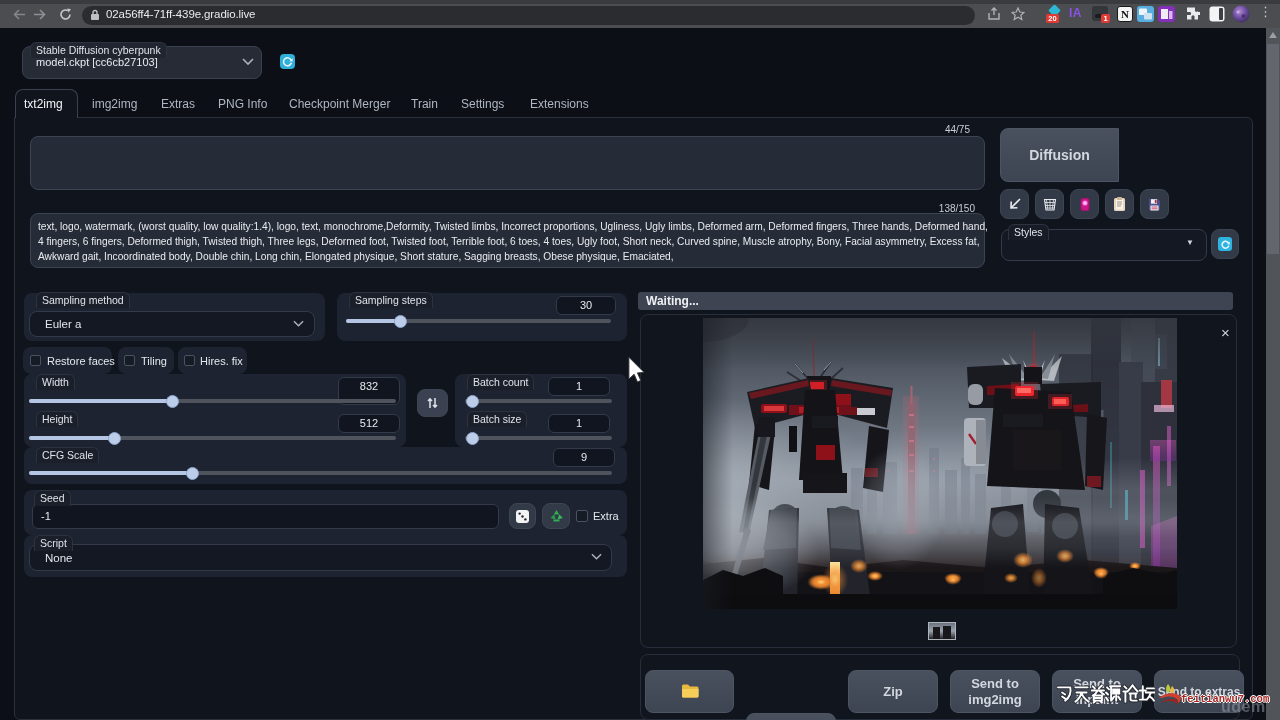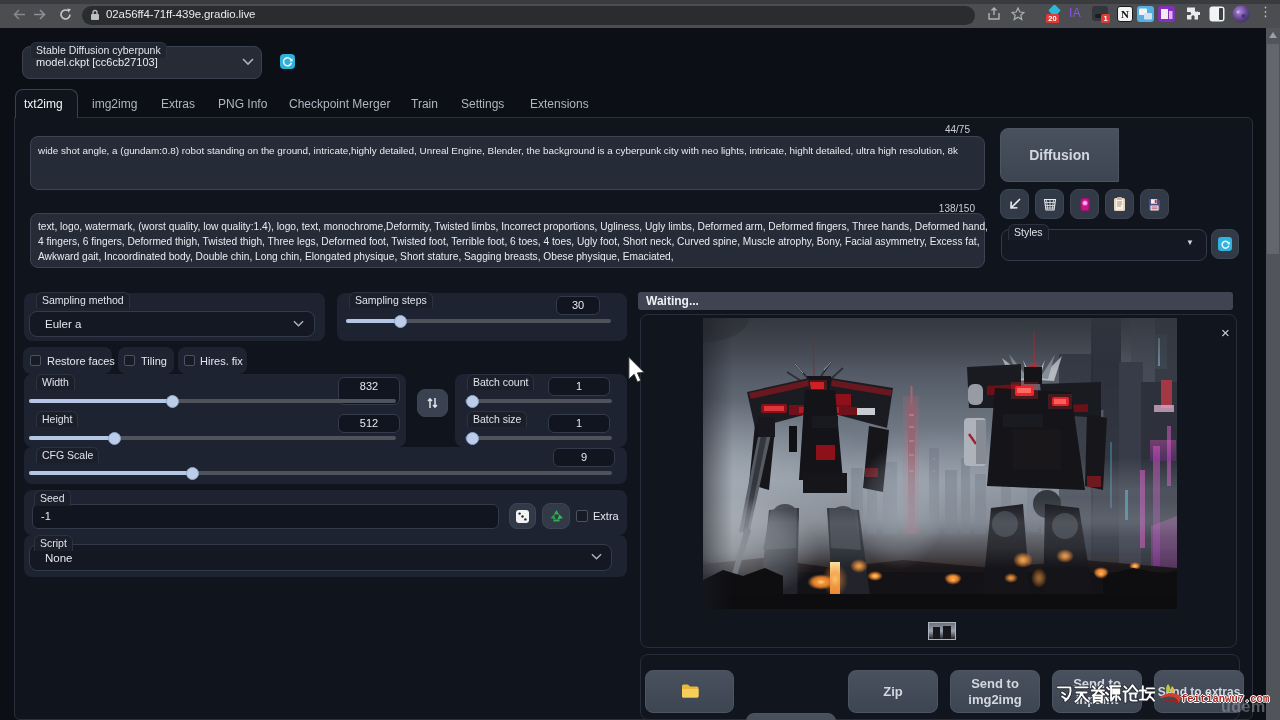--- a/index.html
+++ b/index.html
@@ -53,21 +53,20 @@
     <span class="abs" style="left:161px;color:#aeb6c2;font-size:12px;">Extras</span>
     <span class="abs" style="left:218px;color:#aeb6c2;font-size:12px;">PNG Info</span>
     <span class="abs" style="left:289px;color:#aeb6c2;font-size:12px;">Checkpoint Merger</span>
     <span class="abs" style="left:411px;color:#aeb6c2;font-size:12px;">Train</span>
     <span class="abs" style="left:461px;color:#aeb6c2;font-size:12px;">Settings</span>
     <span class="abs" style="left:530px;color:#aeb6c2;font-size:12px;text-align:center;">Extensions</span>
   </div>
 
   <div class="abs" style="left:930px;top:124px;width:40px;text-align:right;font-size:10px;color:#c9ced6;">44/75</div>
   <div class="abs" style="left:30px;top:136px;width:955px;height:54px;background:#252b37;border:1px solid #3c4352;border-radius:8px;"></div>
-  <div class="abs" style="left:38px;top:143px;width:942px;font-size:9.9px;line-height:15px;color:#e9ebef;">wide shot angle, a (gundam:0.8) robot standing on the ground, intricate,highly detailed, Unreal Engine, Blender, the background is a cyberpunk city with neo lights, intricate, highlt detailed, ultra high resolution, 8k</div>
 
   <div class="abs" style="left:930px;top:203px;width:45px;text-align:right;font-size:10px;color:#c9ced6;">138/150</div>
   <div class="abs" style="left:30px;top:213px;width:955px;height:55px;background:#252b37;border:1px solid #3c4352;border-radius:8px;"></div>
   <div class="abs" style="left:38px;top:219px;width:952px;font-size:10.2px;line-height:15px;color:#e9ebef;">text, logo, watermark, (worst quality, low quality:1.4), logo, text, monochrome,Deformity, Twisted limbs, Incorrect proportions, Ugliness, Ugly limbs, Deformed arm, Deformed fingers, Three hands, Deformed hand, 4 fingers, 6 fingers, Deformed thigh, Twisted thigh, Three legs, Deformed foot, Twisted foot, Terrible foot, 6 toes, 4 toes, Ugly foot, Short neck, Curved spine, Muscle atrophy, Bony, Facial asymmetry, Excess fat, Awkward gait, Incoordinated body, Double chin, Long chin, Elongated physique, Short stature, Sagging breasts, Obese physique, Emaciated,</div>
 
   <div class="btn" style="left:1000px;top:128px;width:119px;height:54px;border-radius:8px 0 0 8px;font-size:14px;">Diffusion</div>
 
   <div id="iconrow">
     <div class="iconbtn" style="left:1000px;top:189px;">
       <svg width="14" height="14" viewBox="0 0 14 14">
@@ -124,21 +123,21 @@
     <div class="block" style="left:24px;top:293px;width:301px;height:48px;"></div>
     <div class="chip" style="left:36px;top:292px;">Sampling method</div>
     <div class="ddown" style="left:29px;top:311px;width:286px;height:26px;"></div>
     <div class="abs" style="left:45px;top:318px;font-size:11.5px;color:#e2e6ec;">Euler a</div>
     <svg class="abs" style="left:293px;top:320px;" width="11" height="8" viewBox="0 0 12 8">
         <polyline points="1,1 6,6 11,1" fill="none" stroke="#aab2be" stroke-width="1.6"></polyline>
       </svg>
 
     <div class="block" style="left:337px;top:293px;width:290px;height:48px;"></div>
     <div class="chip" style="left:349px;top:292px;">Sampling steps</div>
-    <div class="input" style="left:556px;top:296px;width:44px;height:19px;line-height:17px;">30</div>
+    <div class="input" style="left:556px;top:296px;width:60px;height:19px;line-height:17px;">30</div>
     <div class="track" style="left:346px;top:319px;width:265px;"></div>
     <div class="fill" style="left:346px;top:319px;width:55px;"></div>
     <div class="handle" style="left:394px;top:315px;"></div>
 
     <div class="block" style="left:23px;top:347px;width:89px;height:27px;"></div>
     <div class="cbx" style="left:30px;top:355px;"></div>
     <div class="lbl" style="left:47px;top:355px;">Restore faces</div>
     <div class="block" style="left:118px;top:347px;width:56px;height:27px;"></div>
     <div class="cbx" style="left:124px;top:355px;"></div>
     <div class="lbl" style="left:141px;top:355px;">Tiling</div>
@@ -533,21 +532,21 @@
     <svg class="abs" style="left:1011px;top:7px;" width="14" height="14" viewBox="0 0 14 14">
         <path d="M7 1 L8.8 5 L13 5.4 L9.8 8.2 L10.8 12.6 L7 10.3 L3.2 12.6 L4.2 8.2 L1 5.4 L5.2 5 Z" fill="none" stroke="#aeb1b6" stroke-width="1.2"></path>
       </svg>
 
     <div id="extensions">
       <svg class="abs" style="left:1045px;top:5px;" width="19" height="19" viewBox="0 0 19 19">
           <rect x="5" y="1" width="9" height="9" rx="1.5" transform="rotate(45 9.5 5.5)" fill="#2db8d8"></rect>
           <rect x="1" y="9" width="13" height="9" rx="1.5" fill="#e03a34"></rect>
           <text x="7.5" y="16.2" font-family="Liberation Sans" font-size="7.5" font-weight="bold" fill="#fff" text-anchor="middle">20</text>
         </svg>
-      <div class="abs" style="left:1069px;top:6px;font-size:12px;font-weight:normal;color:#8a52e8;letter-spacing:0.5px;">IA</div>
+      <div class="abs" style="left:1069px;top:6px;font-size:12px;font-weight:bold;color:#8a52e8;letter-spacing:0.5px;">IA</div>
       <svg class="abs" style="left:1091px;top:5px;" width="20" height="19" viewBox="0 0 20 19">
           <rect x="1" y="1" width="16" height="15" rx="3" fill="#33363b"></rect>
           <rect x="4" y="9" width="10" height="4" rx="2" fill="#1a1c1f"></rect>
           <rect x="10" y="9" width="9" height="9" rx="2" fill="#e03a34"></rect>
           <text x="14.5" y="16" font-family="Liberation Sans" font-size="7.5" font-weight="bold" fill="#fff" text-anchor="middle">1</text>
         </svg>
       <svg class="abs" style="left:1117px;top:6px;" width="16" height="16" viewBox="0 0 16 16">
           <rect x="0.5" y="0.5" width="15" height="15" rx="2.5" fill="#f4f4f4" stroke="#1a1a1a"></rect>
           <text x="8" y="12" font-family="Liberation Serif" font-size="11" font-weight="bold" fill="#101010" text-anchor="middle">N</text>
         </svg>

